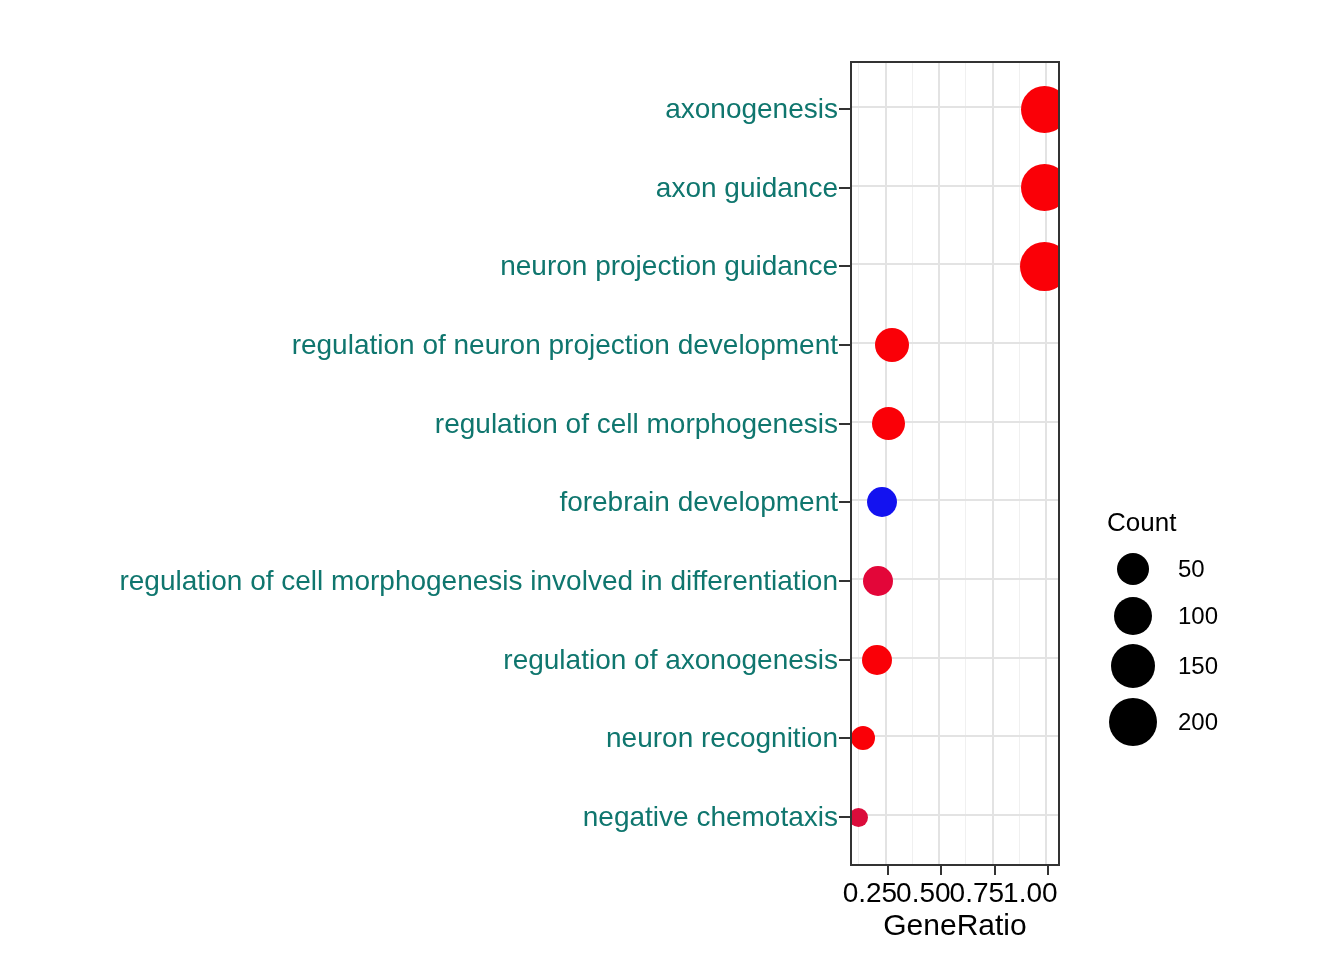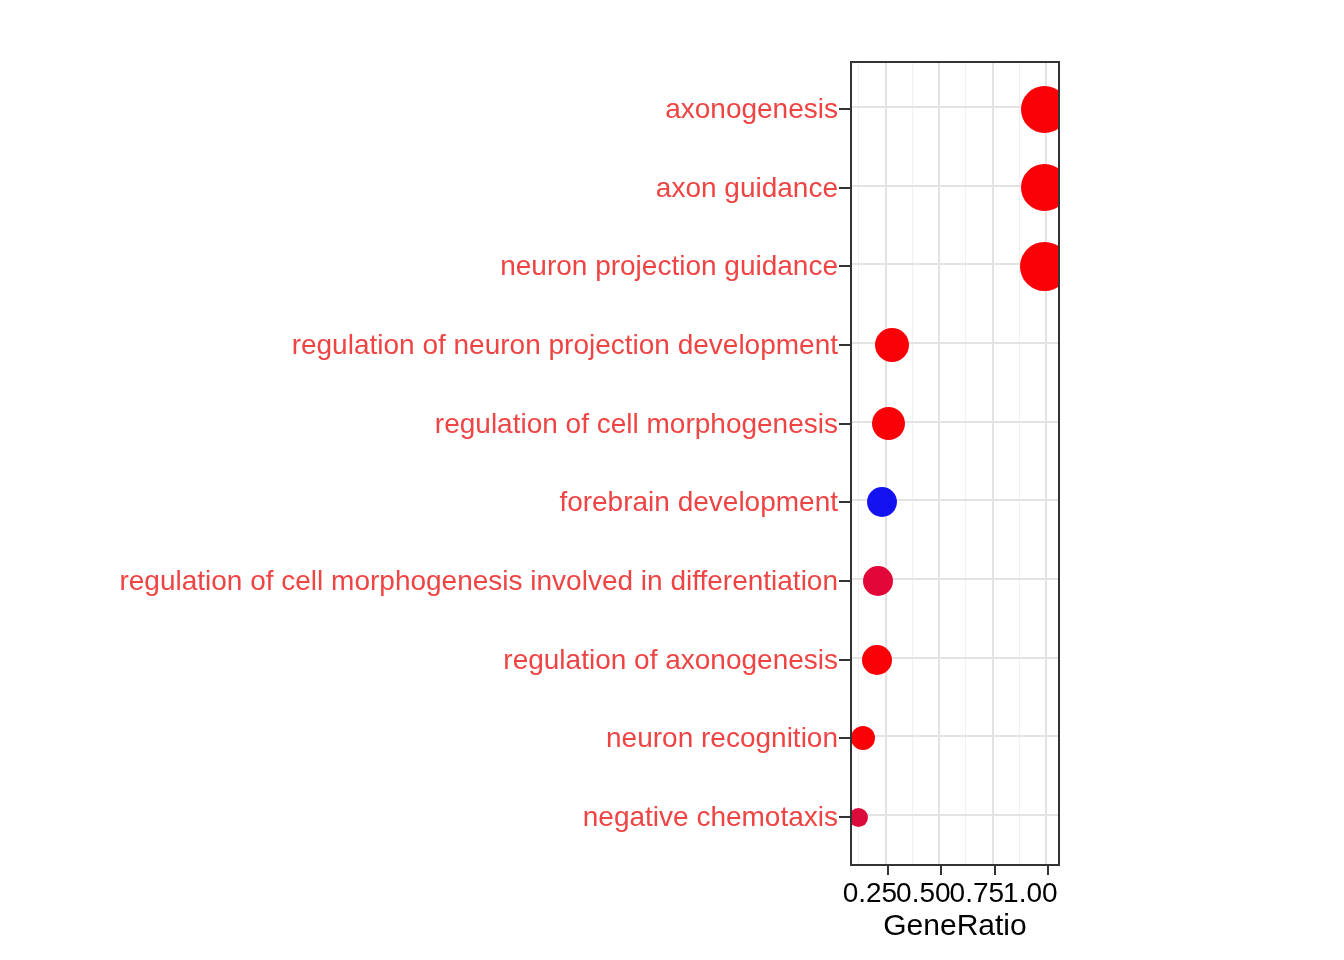--- a/index.html
+++ b/index.html
@@ -17,21 +17,21 @@
   .grid-minor{background:#f0f0f0;}
   .dots-layer{position:absolute;left:850px;top:61px;width:210px;height:805px;overflow:hidden;}
   .frame{
     position:absolute;left:850px;top:61px;width:210px;height:805px;
     box-sizing:border-box;border:2px solid #333333;background:transparent;pointer-events:none;
   }
   .dot{position:absolute;border-radius:50%;}
   .tick{position:absolute;background:#333333;}
   .y-label{
     position:absolute;left:0;width:838px;text-align:right;
-    font-size:28px;line-height:34px;white-space:nowrap;color:#ef4444;
+    font-size:28px;line-height:34px;white-space:nowrap;color:#0f766e;
   }
   .x-tick-label{
     position:absolute;width:90px;text-align:left;
     font-size:28px;line-height:32px;color:#000;
   }
   .axis-title{
     position:absolute;left:855px;width:200px;top:908px;text-align:center;
     font-size:30px;line-height:34px;color:#000;
   }
   .legend-color{position:absolute;left:1103px;top:173px;width:240px;height:310px;}
@@ -114,14 +114,27 @@
 
   <div id="x-tick-labels">
       <div class="x-tick-label" style="left: 842.644px; top: 877px;">0.25</div>
       <div class="x-tick-label" style="left: 896.122px; top: 877px;">0.50</div>
       <div class="x-tick-label" style="left: 949.601px; top: 877px;">0.75</div>
       <div class="x-tick-label" style="left: 1003.08px; top: 877px;">1.00</div>
     </div>
   <div class="axis-title">GeneRatio</div>
 
 
+  <div class="legend-size">
+    <div class="legend-title" style="left:4px;top:6px;">Count</div>
+    <div id="size-entries">
+        <div class="size-circle" style="left: 14px; top: 53px; height: 32px; width: 32px;"></div>
+        <div class="size-label" style="top: 55px;">50</div>
+        <div class="size-circle" style="left: 11px; top: 97px; height: 38px; width: 38px;"></div>
+        <div class="size-label" style="top: 102px;">100</div>
+        <div class="size-circle" style="left: 7.7px; top: 143.7px; height: 44.6px; width: 44.6px;"></div>
+        <div class="size-label" style="top: 152px;">150</div>
+        <div class="size-circle" style="left: 5.7px; top: 197.7px; height: 48.6px; width: 48.6px;"></div>
+        <div class="size-label" style="top: 208px;">200</div>
+      </div>
+  </div>
 
 </div>
 
 </body></html>

